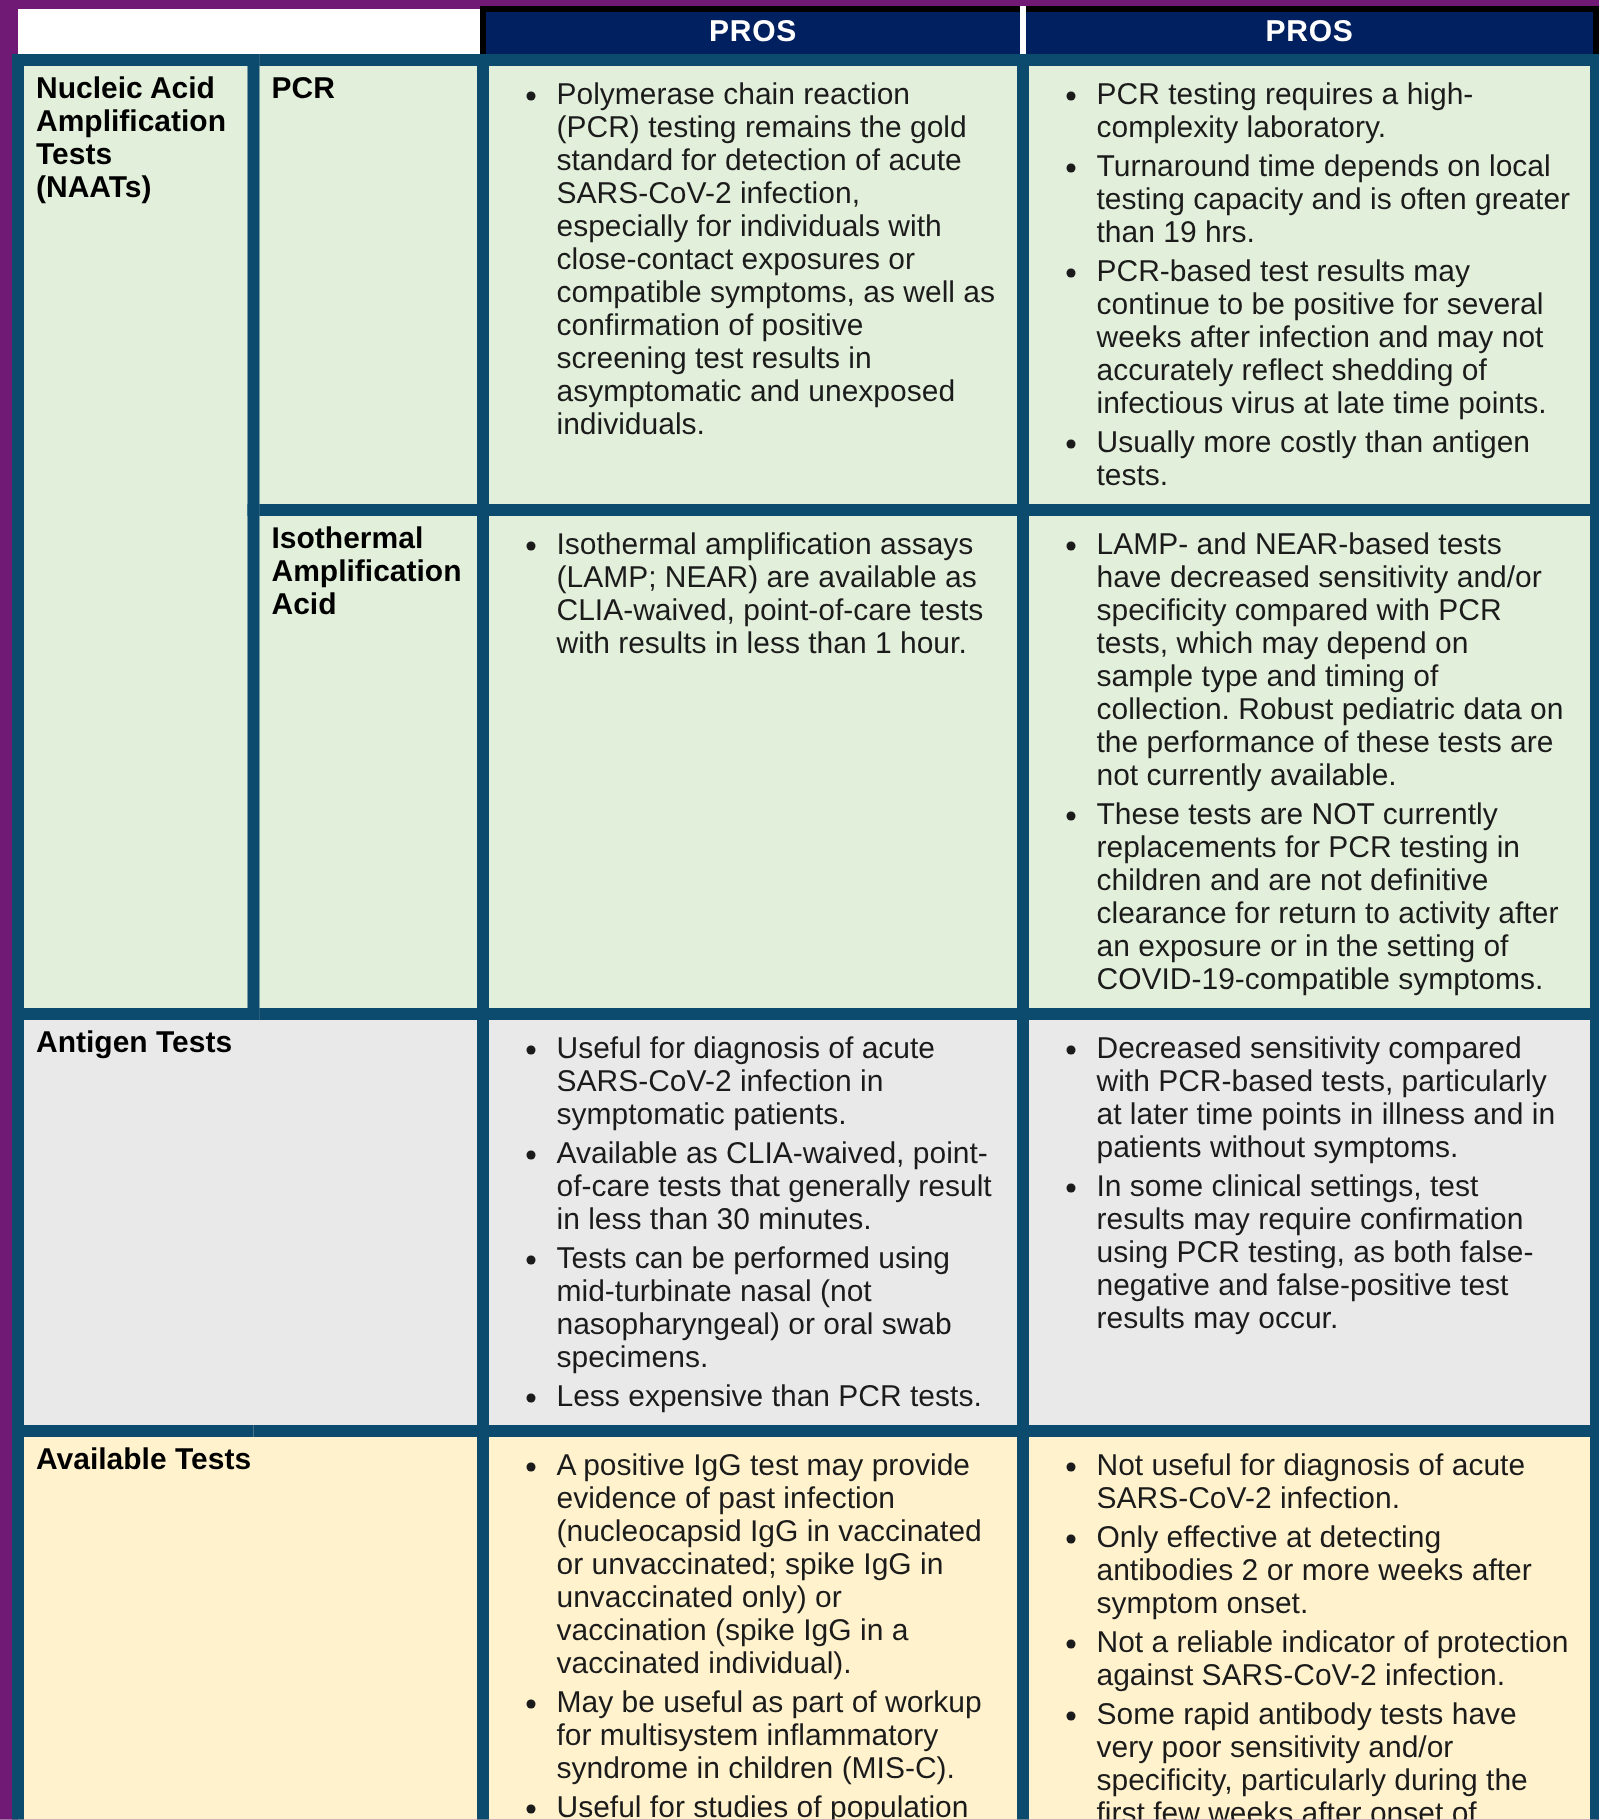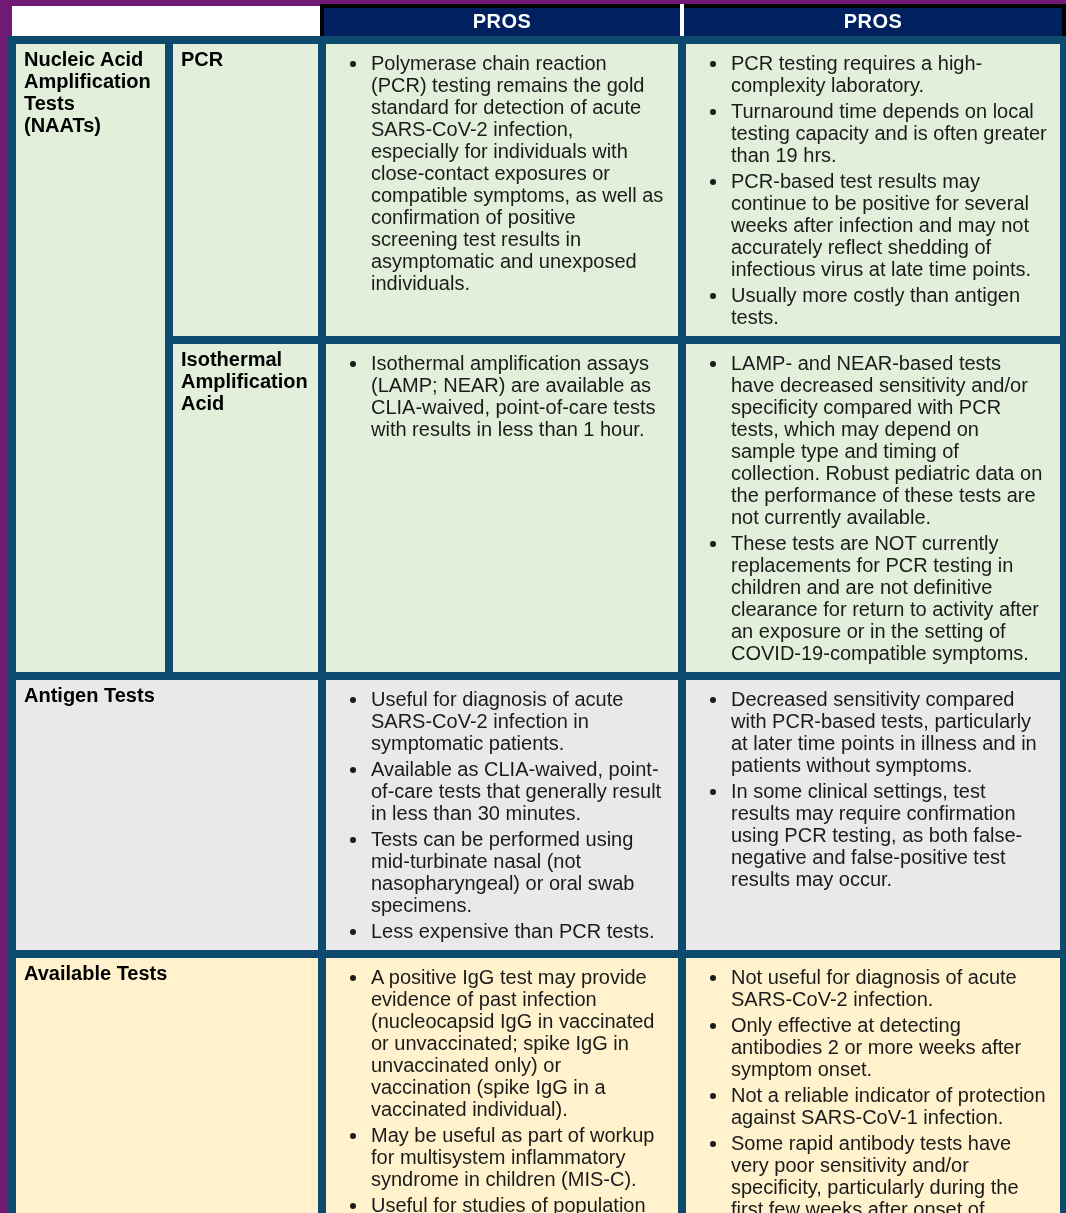--- a/index.html
+++ b/index.html
@@ -150,20 +150,20 @@
         <ul class="bullets">
           <li>A positive IgG test may provide evidence of past infection (nucleocapsid IgG in vaccinated or unvaccinated; spike IgG in unvaccinated only) or vaccination (spike IgG in a vaccinated individual).</li>
           <li>May be useful as part of workup for multisystem inflammatory syndrome in children (MIS-C).</li>
           <li>Useful for studies of population seroprevalence to understand the epidemiology of SARS-CoV-2.</li>
         </ul>
       </td>
       <td class="cell bg-antibody">
         <ul class="bullets">
           <li>Not useful for diagnosis of acute SARS-CoV-2 infection.</li>
           <li>Only effective at detecting antibodies 2 or more weeks after symptom onset.</li>
-          <li>Not a reliable indicator of protection against SARS-CoV-1 infection.</li>
+          <li>Not a reliable indicator of protection against SARS-CoV-2 infection.</li>
           <li>Some rapid antibody tests have very poor sensitivity and/or specificity, particularly during the first few weeks after onset of symptoms.</li>
         </ul>
       </td>
     </tr>
   </tbody>
     </table>
 </div>
 
 </body></html>

